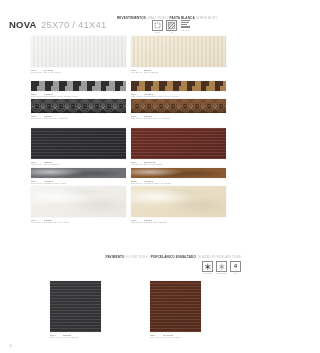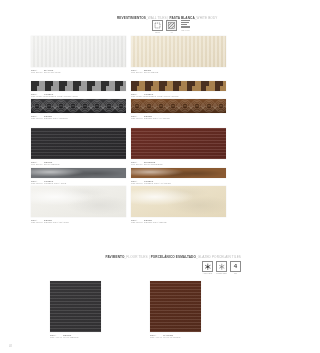--- a/index.html
+++ b/index.html
@@ -76,20 +76,24 @@
   .swirls{position:absolute;inset:0;}
 
   
   .pageno{position:absolute;left:9px;bottom:5px;font-size:2.6px;color:#bdbdbd;}
 </style>
 </head>
 <body>
 
 <div class="page">
 
+  <div class="hdr">
+    <span class="brand">NOVA</span>
+    <span class="sizes">25X70 / 41X41</span>
+  </div>
 
   <div class="sect-head" id="wallHead">
     <span class="b">REVESTIMIENTOS</span><span class="l">_WALL TILES</span><span class="l"> | </span><span class="b">PASTA BLANCA</span><span class="l">_WHITE BODY</span>
   </div>
 
   <div class="icons" id="wallIcons">
     <div class="ico-wrap">
       <div class="ico-box">
         <svg width="7" height="7" viewBox="0 0 10 10">
           <rect x="1.5" y="1.5" width="7" height="7" fill="none" stroke="#6a6a6a" stroke-width="1" stroke-dasharray="1.6 1.1"></rect>

